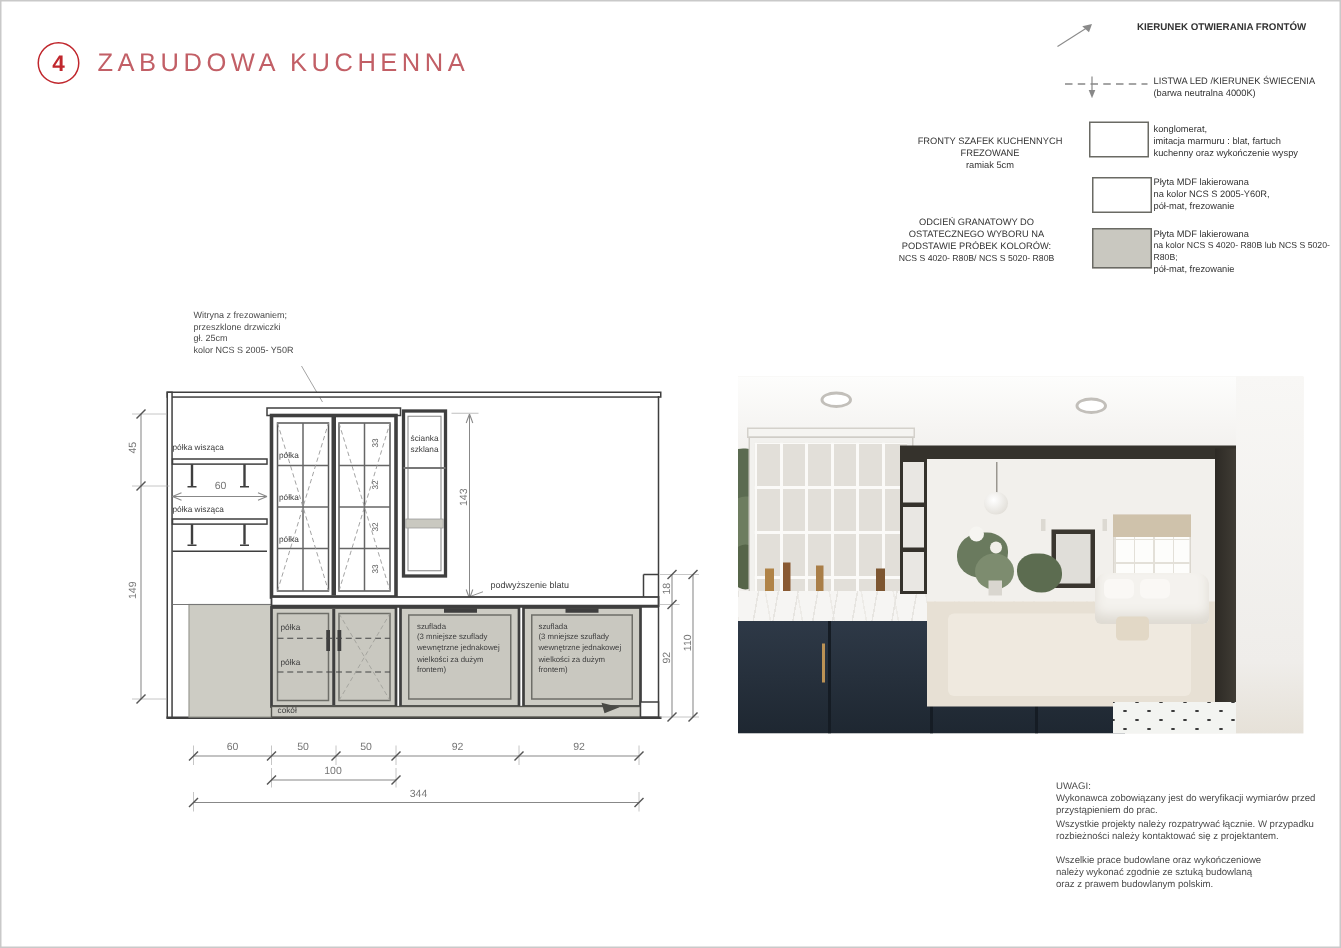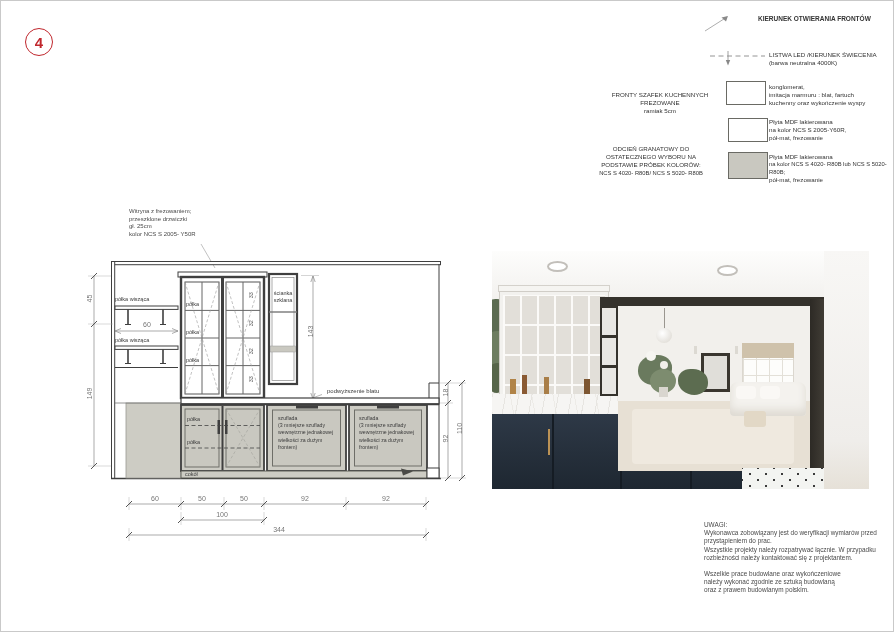--- a/index.html
+++ b/index.html
@@ -186,20 +186,21 @@
         <line x1="444" y1="405" x2="450" y2="399"></line>
         <line x1="444" y1="480" x2="450" y2="474"></line>
       <line x1="458" y1="385" x2="464" y2="379"></line>
         <line x1="458" y1="480" x2="464" y2="474"></line>
     </g>
   </svg>
 
   <div class="badge">
       <span>4</span>
     </div>
+  <div class="t title" style="left:64px;top:31px;">ZABUDOWA KUCHENNA</div>
 
   <div class="t leg" style="left:757px;top:14px;font-weight:bold;">KIERUNEK OTWIERANIA FRONTÓW</div>
   <div class="t leg-small" style="left:768px;top:50px;">
     <div>LISTWA LED /KIERUNEK ŚWIECENIA</div>
     <div>(barwa neutralna 4000K)</div>
   </div>
   <div class="swatch" style="left:725px;top:80px;width:40px;height:24px;background:#fff;"></div>
   <div class="t leg-small" style="left:768px;top:82px;">
     <div>konglomerat,</div>
     <div>imitacja marmuru : blat, fartuch</div>

